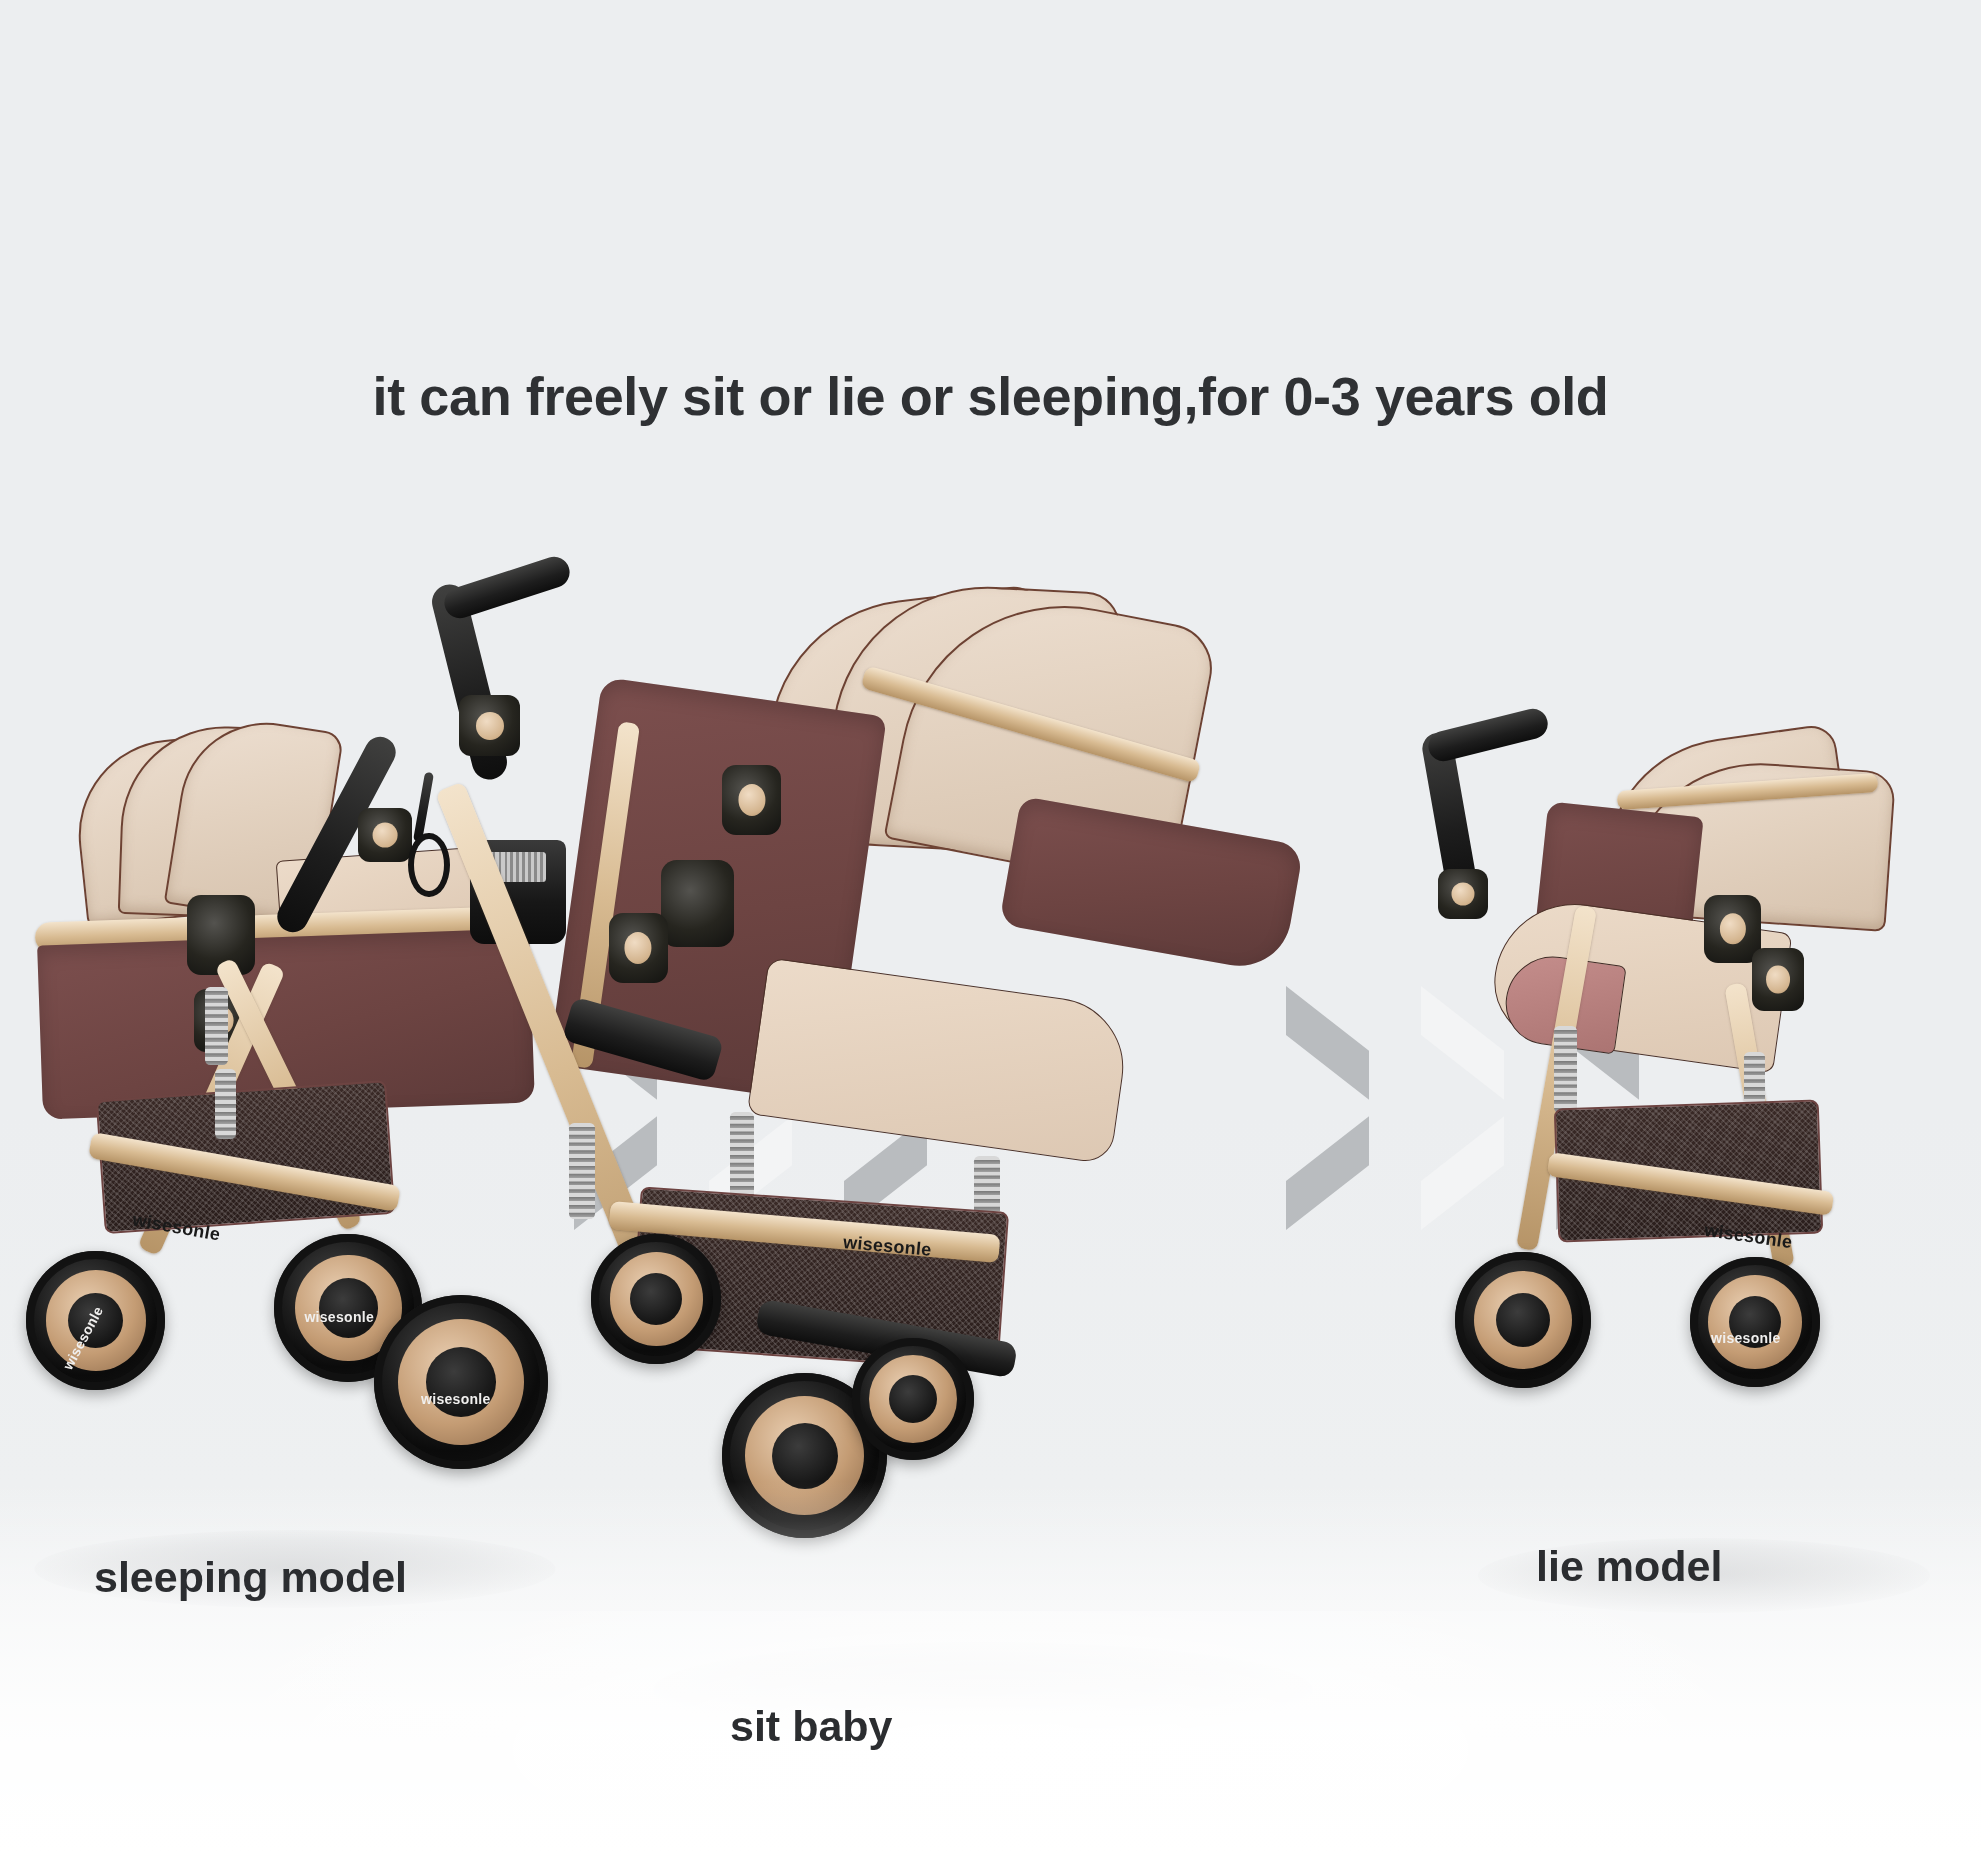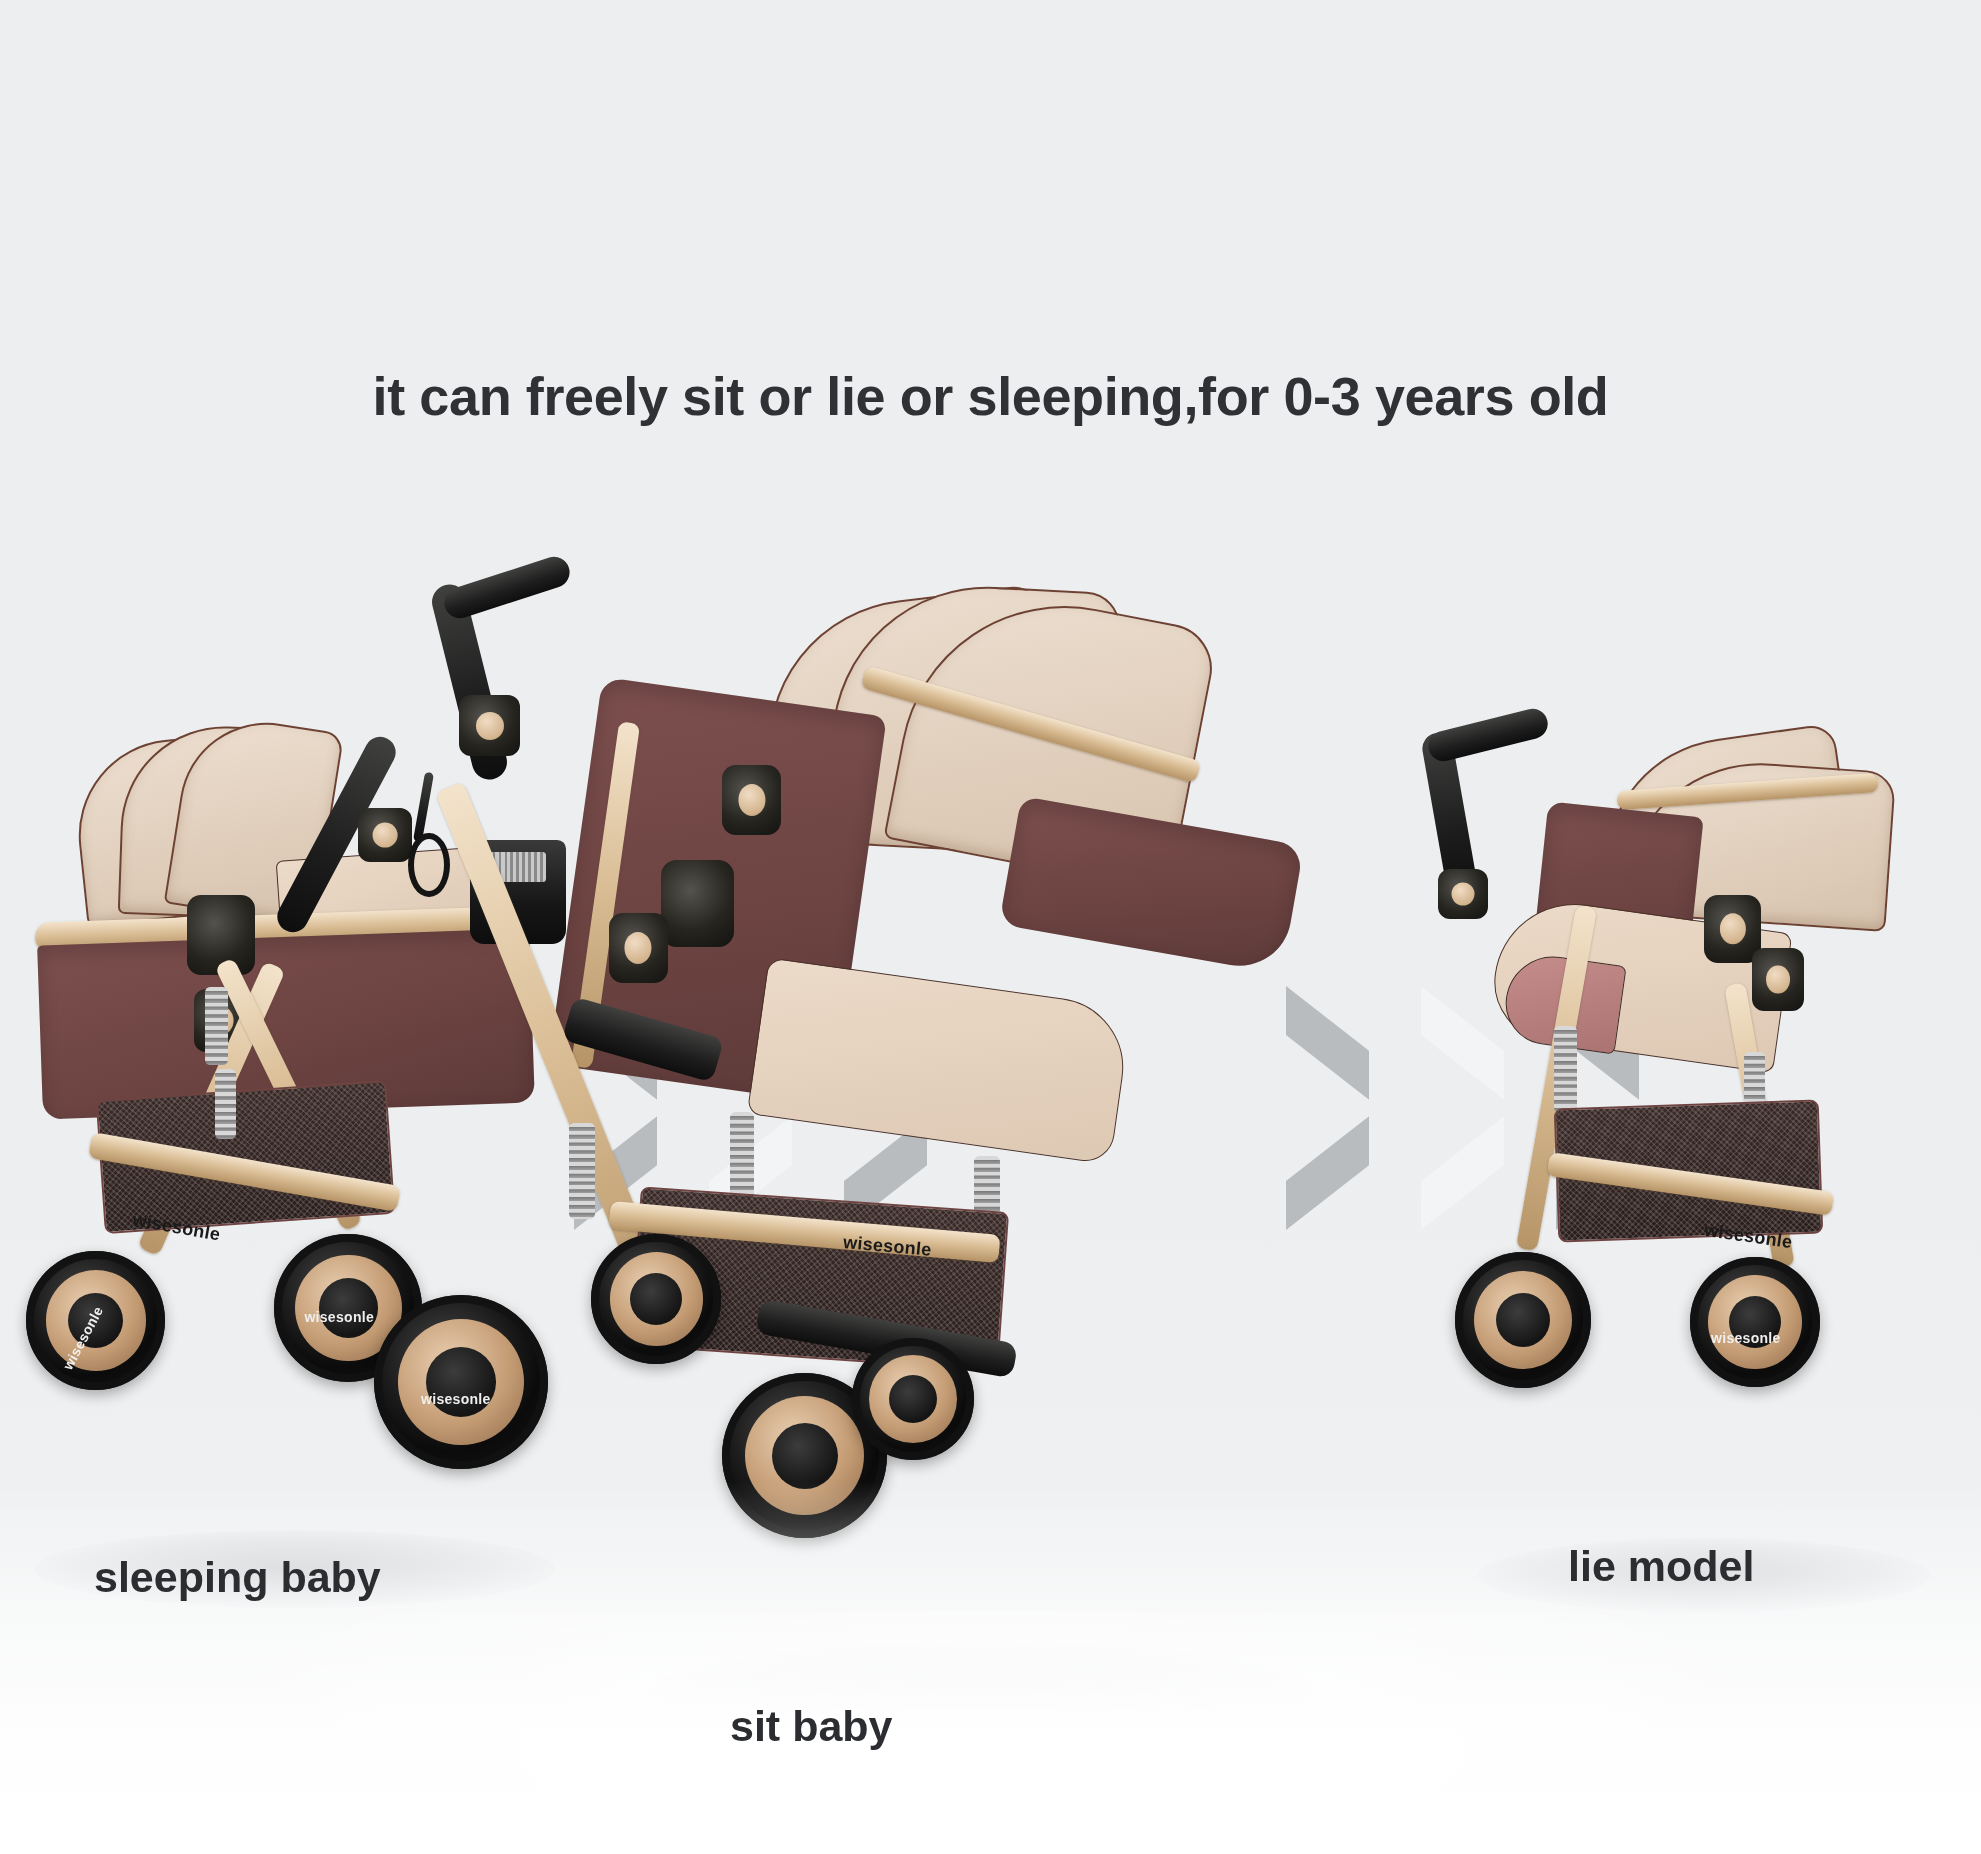--- a/index.html
+++ b/index.html
@@ -215,21 +215,21 @@
   .caption {
     position: absolute;
     font-size: 43px;
     font-weight: bold;
     color: #2b2d30;
     white-space: nowrap;
     line-height: 1;
   }
   .cap-sleeping { left: 94px;  top: 1556px; }
   .cap-sit      { left: 730px;  top: 1705px; }
-  .cap-lie      { left: 1568px; top: 1545px; }
+  .cap-lie      { left: 1536px; top: 1545px; }
 </style>
 </head>
 <body>
 
 <div class="poster">
 
 
   <div class="subtitle">it can freely sit or lie or sleeping,for 0-3 years old</div>
 
   <div class="chevrons left-group">
@@ -462,20 +462,20 @@
       <span class="tread"></span>
         <span class="rim"></span>
         <span class="hub"></span>
     </div>
     <div class="brandmark onwheel" style="left:268px; top:591px;">wisesonle</div>
   </div>
 
   <div class="floor"></div>
   <div class="floor-glow"></div>
 
-  <div class="caption cap-sleeping">sleeping baby</div>
+  <div class="caption cap-sleeping">sleeping model</div>
 
   <div class="caption cap-sit">sit baby</div>
 
   <div class="caption cap-lie">lie model</div>
 
 </div>
 
 
 </body></html>

